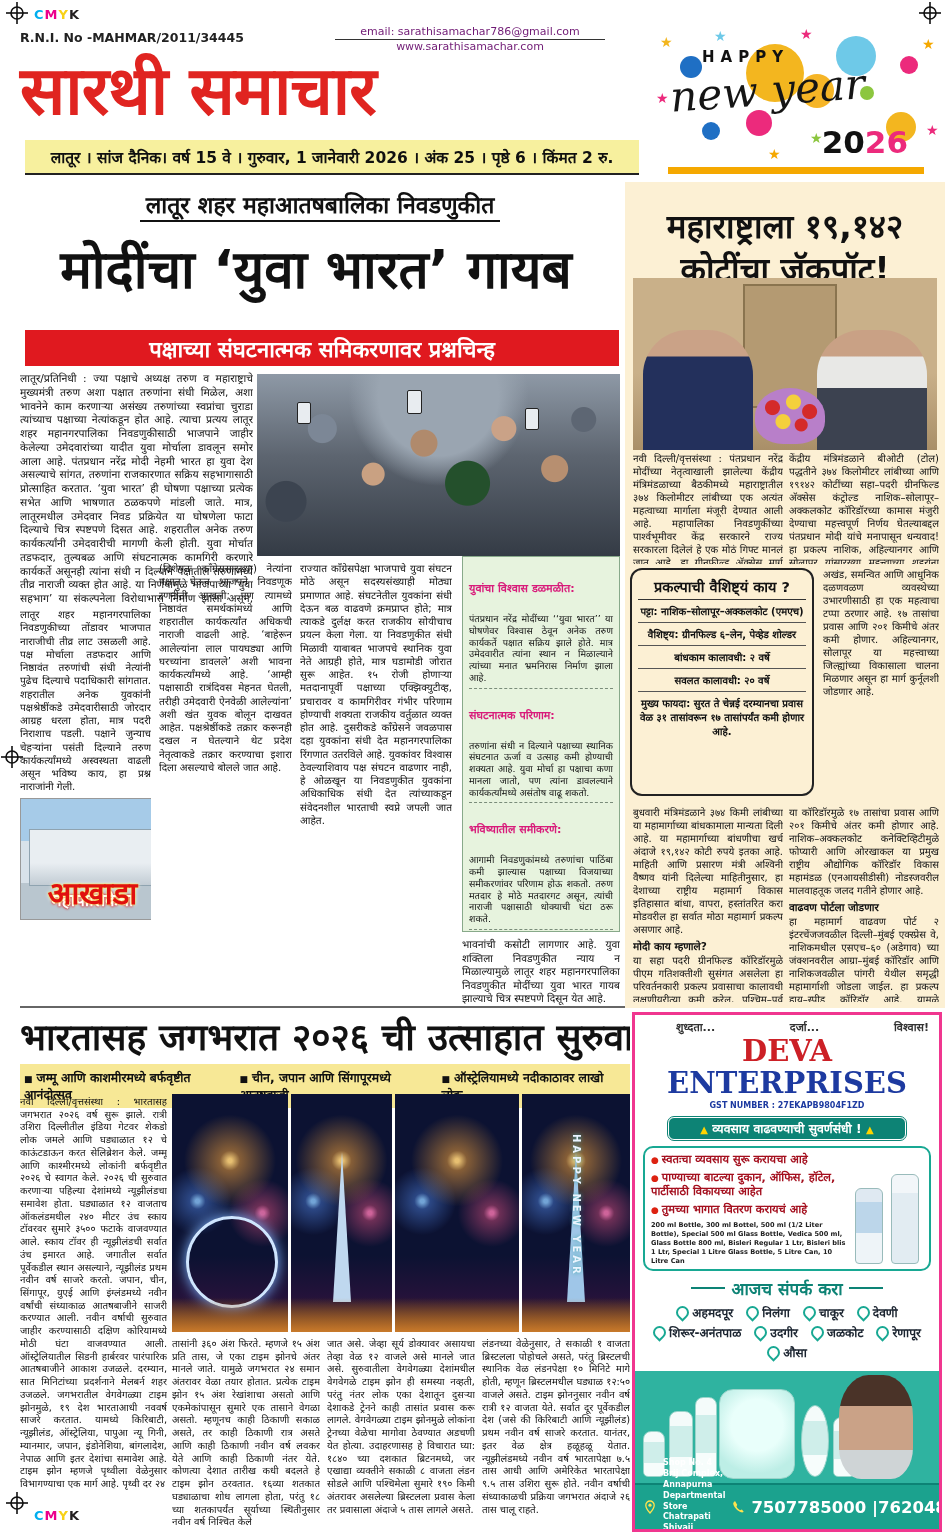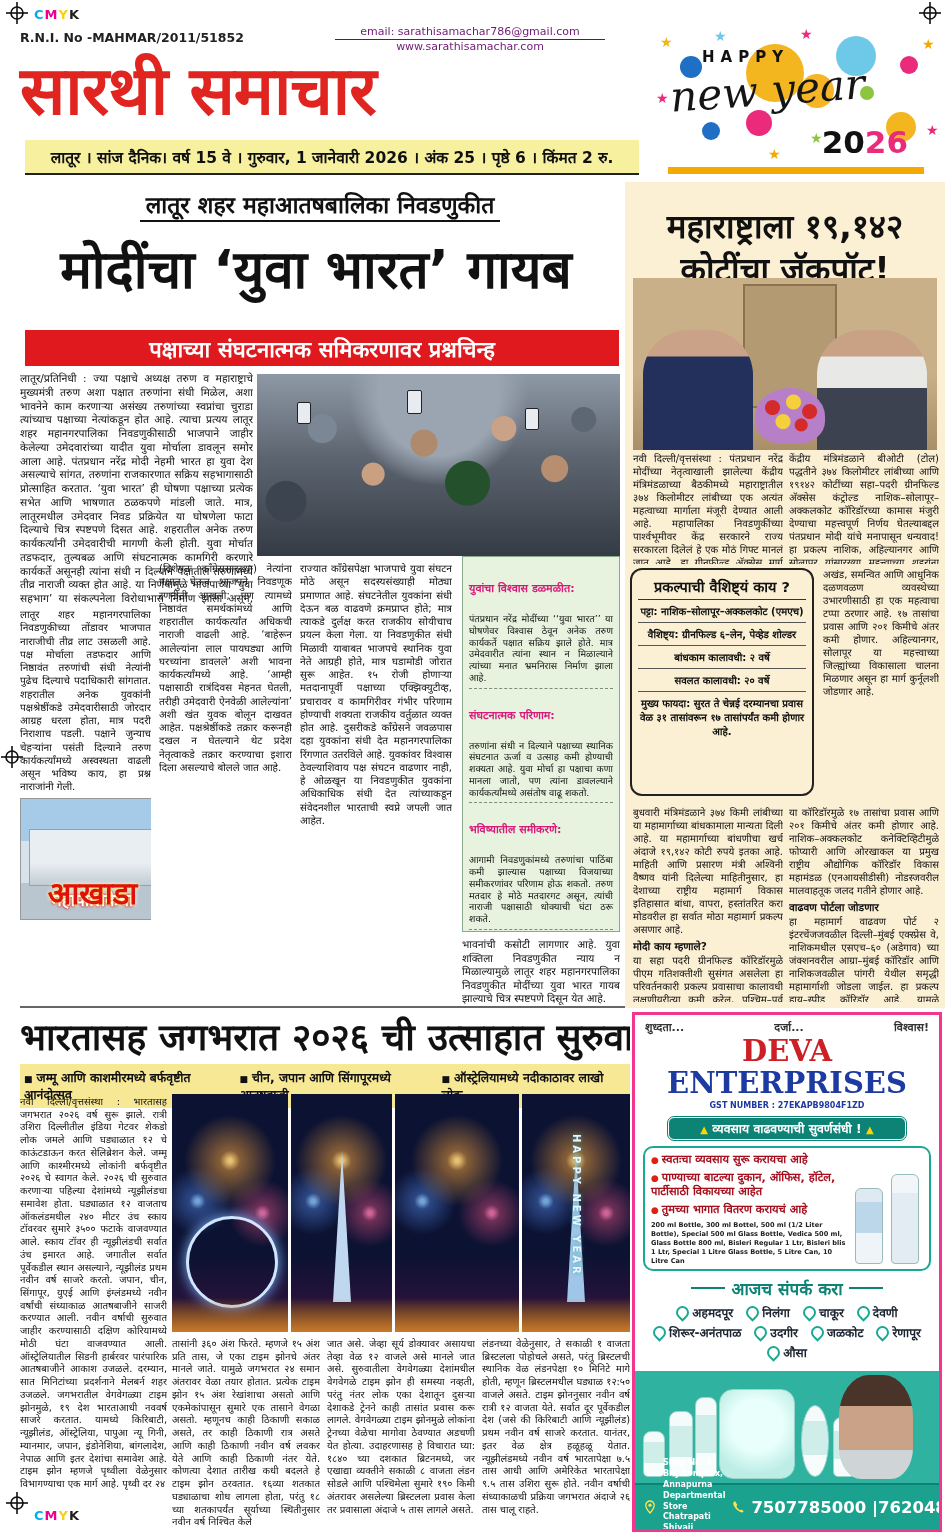--- a/index.html
+++ b/index.html
@@ -110,21 +110,21 @@
   .wp .glow{position:absolute;left:0;right:0;bottom:0;height:34px;background:linear-gradient(180deg,transparent,#c97a2b);}
   .eye{position:absolute;left:14px;bottom:24px;width:86px;height:86px;border:3px solid #cfe6ff;border-radius:50%;
        box-shadow:0 0 14px #7fb4ff;}
   .spire{position:absolute;left:50%;bottom:30px;width:0;height:0;transform:translateX(-50%);
          border-left:9px solid transparent;border-right:9px solid transparent;border-bottom:150px solid #bfd8ef;}
   .vtext{position:absolute;left:50%;top:40px;transform:translateX(-50%);writing-mode:vertical-rl;
          color:#eaf4ff;font-size:10px;font-weight:bold;letter-spacing:3px;text-shadow:0 0 4px #4aa;}
   
   .ad{left:632px;top:1012px;width:310px;height:520px;border:3.5px solid #f0368f;background:#fff;
       box-sizing:border-box;overflow:hidden;}
-  .ad-tag{display:flex;justify-content:space-between;padding:4px 10px 0;font-size:11px;font-weight:bold;color:#333;}
+  .ad-tag{display:flex;justify-content:space-between;padding:4px 10px 0;font-size:11px;font-weight:bold;color:#333;margin-left:31px;}
   .brand{text-align:center;font-size:29px;font-weight:900;font-family:"DejaVu Serif",serif;line-height:1.1;margin-top:2px;}
   .brand .r{color:#cc2026}.brand .b{color:#1d3aa0}
   .gst{text-align:center;font-size:8px;font-weight:bold;color:#1d3aa0;margin:1px 0 4px;}
   .offer{margin:0 auto;width:264px;background:#18a893;border-radius:10px;color:#fff;text-align:center;
          font-size:15px;font-weight:bold;padding:7px 4px;line-height:1.3;}
   .pill{margin:7px auto 0;width:236px;background:#0d8375;border:1.5px solid #fff;outline:1.5px solid #0d8375;
         border-radius:6px;color:#fff;text-align:center;font-size:12.3px;font-weight:bold;padding:2px 0;}
   .pill .warn{color:#ffd400;font-size:10px;}
   .pointbox{margin:6px 8px 0;border:2px solid #18a893;border-radius:10px;padding:5px 6px 3px;display:flex;}
   .points{flex:1;}
@@ -200,21 +200,21 @@
   </div>
   <div class="reg" style="left:6px;top:1492px">
     <svg width="22" height="22" viewBox="0 0 22 22">
         <circle cx="11" cy="11" r="6" fill="none" stroke="#111" stroke-width="1.6"></circle>
         <line x1="11" y1="0" x2="11" y2="22" stroke="#111" stroke-width="1.6"></line>
         <line x1="0" y1="11" x2="22" y2="11" stroke="#111" stroke-width="1.6"></line>
       </svg>
   </div>
 
   <div class="abs cmyk" style="left:34px;top:7px"><span class="c">C</span><span class="m">M</span><span class="y">Y</span><span class="k">K</span></div>
-  <div class="abs rni">R.N.I. No -MAHMAR/2011/51852</div>
+  <div class="abs rni">R.N.I. No -MAHMAR/2011/34445</div>
   <div class="abs contact">
     <div class="l1">email: sarathisamachar786@gmail.com</div>
     <div>www.sarathisamachar.com</div>
   </div>
   <div class="abs masthead">सारथी समाचार</div>
 
   <div class="abs newyear">
     <span class="dot" style="left:96px;top:18px;width:58px;height:58px;background:#f3b61f"></span>
     <span class="dot" style="left:150px;top:48px;width:34px;height:34px;background:#f5a800;opacity:.85"></span>
     <span class="dot" style="left:186px;top:10px;width:40px;height:40px;background:#6ec9e8"></span>

